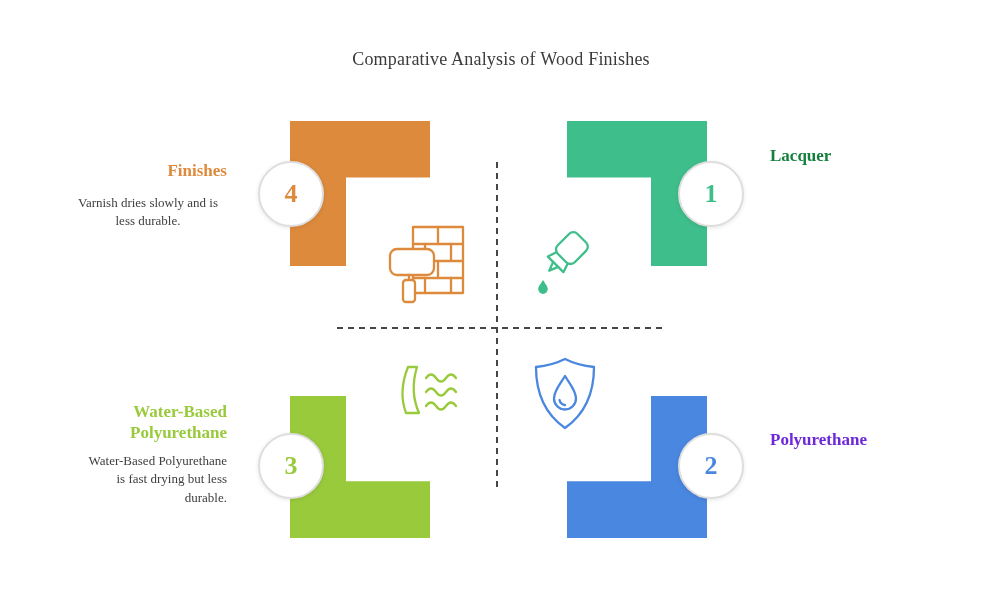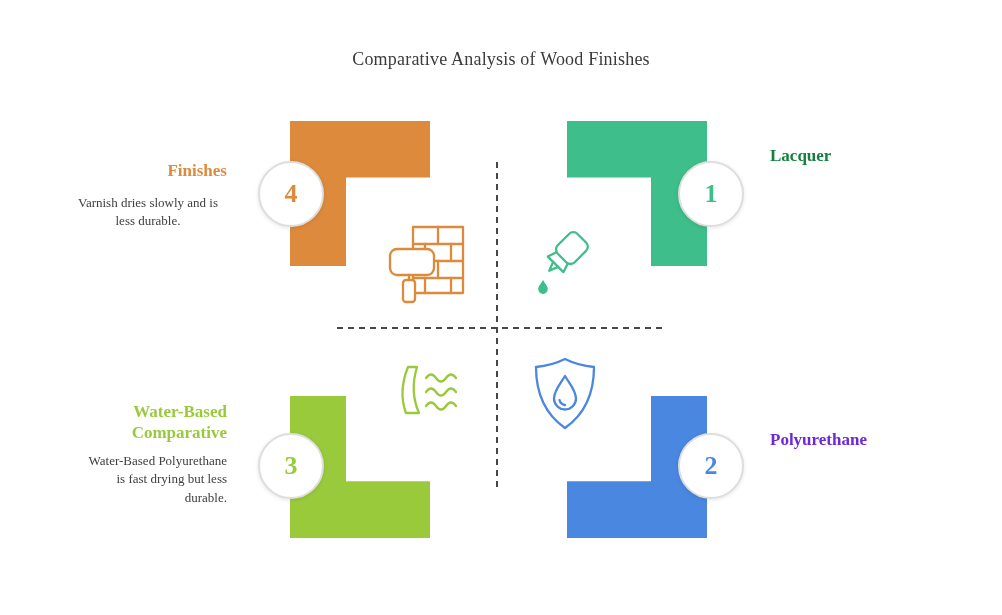--- a/index.html
+++ b/index.html
@@ -88,21 +88,21 @@
   </div>
   <div class="badge badge-water">
     <span>3</span>
   </div>
   <div class="badge badge-poly">
     <span>2</span>
   </div>
 
   <div class="label label-varnish">Finishes</div>
   <div class="label label-lacquer">Lacquer</div>
-  <div class="label label-water">Water-Based Comparative</div>
+  <div class="label label-water">Water-Based Polyurethane</div>
   <div class="label label-poly">Polyurethane</div>
 
   <div class="desc desc-varnish">Varnish dries slowly and is less durable.</div>
   <div class="desc desc-water">Water-Based Polyurethane is fast drying but less durable.</div>
 
   <span class="icon icon-varnish">
     <svg width="78" height="82" viewBox="0 0 78 82">
       <g fill="none" stroke="currentColor" stroke-width="2.3" stroke-linecap="round" stroke-linejoin="round">
         <rect x="25" y="4" width="50" height="66"></rect>
         <path d="M25 21h50M25 38h50M25 55h50"></path>

